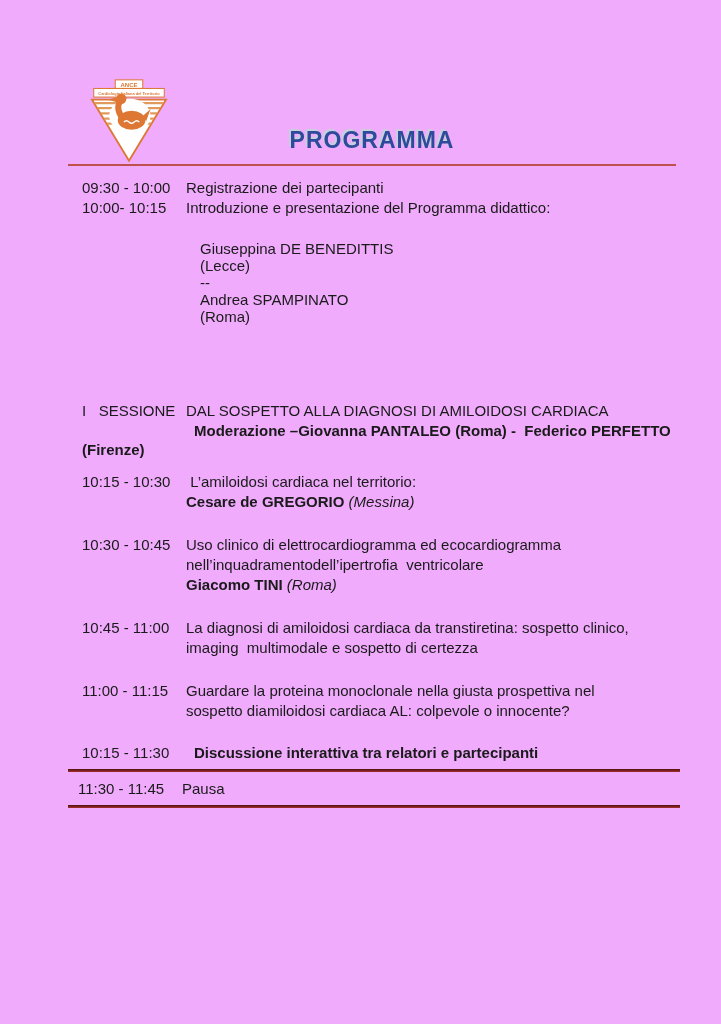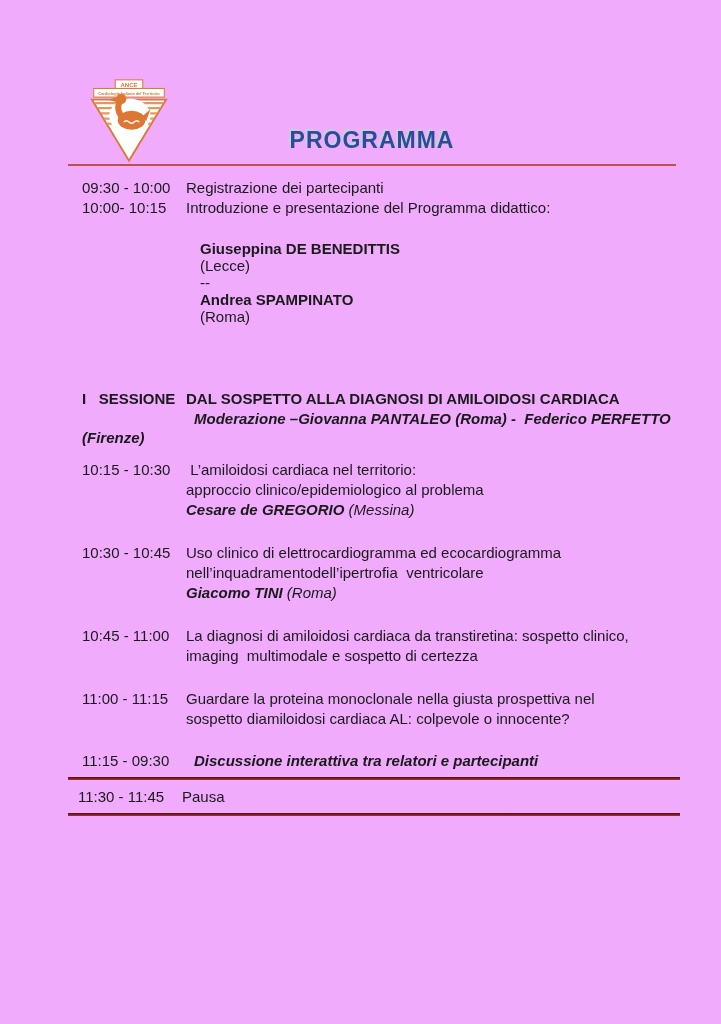--- a/index.html
+++ b/index.html
@@ -15,23 +15,23 @@
     position:absolute;left:68px;width:608px;top:127px;
     text-align:center;font-size:23px;font-weight:700;letter-spacing:1px;
     color:#2D4B9A;text-shadow:-2px -2px 0 #c7cedd;
   }
   .rule-thin{position:absolute;left:68px;top:164px;width:608px;border-top:2px solid #C0504D;}
   .content{padding:0 41px 4px 82px;}
   .row{display:flex;line-height:20px;}
   .row *, .row{white-space:pre-wrap;}
   .t{width:104px;flex:none;}
   .c{flex:1;}
-  .b{font-weight:700;}
+  .b{font-weight:400;margin-top:12px;}
   .i{font-style:italic;}
-  .bi{font-weight:700;font-style:italic;}
+  .bi{font-weight:700;}
   .row-reg{margin-top:12px;}
   .speakers{margin:5px 0 0 93px;white-space:pre-wrap;}
   .session{margin-top:47px;}
   .mod-indent{margin-left:8px;}
   .talk-first{margin-top:14px;}
   .talk{margin-top:23px;}
   .discussion{margin-top:22px;}
   .disc-indent{margin-left:8px;}
   .rule-thick{
     margin-top:6px;height:3px;width:100%;
@@ -114,24 +114,20 @@
       <div class="bi">(Firenze)</div>
     </div>
 
     <div class="talk-first">
       <div class="row">
         <span class="t">10:15 - 10:30</span>
         <span class="c"> L’amiloidosi cardiaca nel territorio:</span>
       </div>
       <div class="row">
         <span class="t"></span>
-        <span class="c">approccio clinico/epidemiologico al problema</span>
-      </div>
-      <div class="row">
-        <span class="t"></span>
         <span class="c"><span class="bi">Cesare de GREGORIO</span> <span class="i">(Messina)</span></span>
       </div>
     </div>
 
     <div class="talk">
       <div class="row">
         <span class="t">10:30 - 10:45</span>
         <span class="c">Uso clinico di elettrocardiogramma ed ecocardiogramma</span>
       </div>
       <div class="row">
@@ -163,21 +159,21 @@
       <div class="row">
         <span class="t"></span>
         <span class="c">sospetto diamiloidosi cardiaca AL: colpevole o innocente?</span>
       </div>
       <div class="row">
         <span class="t"></span>
       </div>
     </div>
 
     <div class="row discussion">
-      <span class="t">11:15 - 09:30</span>
+      <span class="t">10:15 - 11:30</span>
       <span class="c bi disc-indent">Discussione interattiva tra relatori e partecipanti</span>
     </div>
 
     <div class="rule-thick"></div>
 
     <div class="row break-row">
       <span class="t">11:30 - 11:45</span>
       <span class="c">Pausa</span>
     </div>
 

